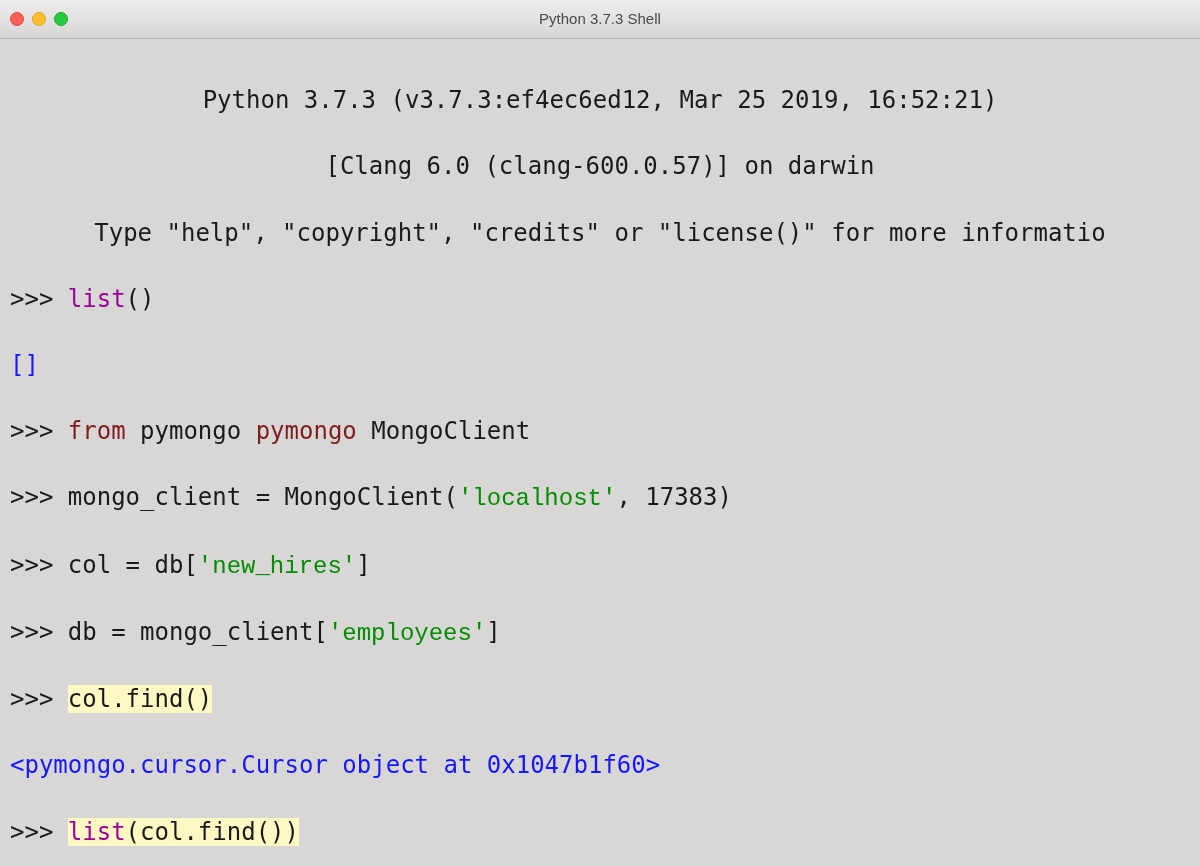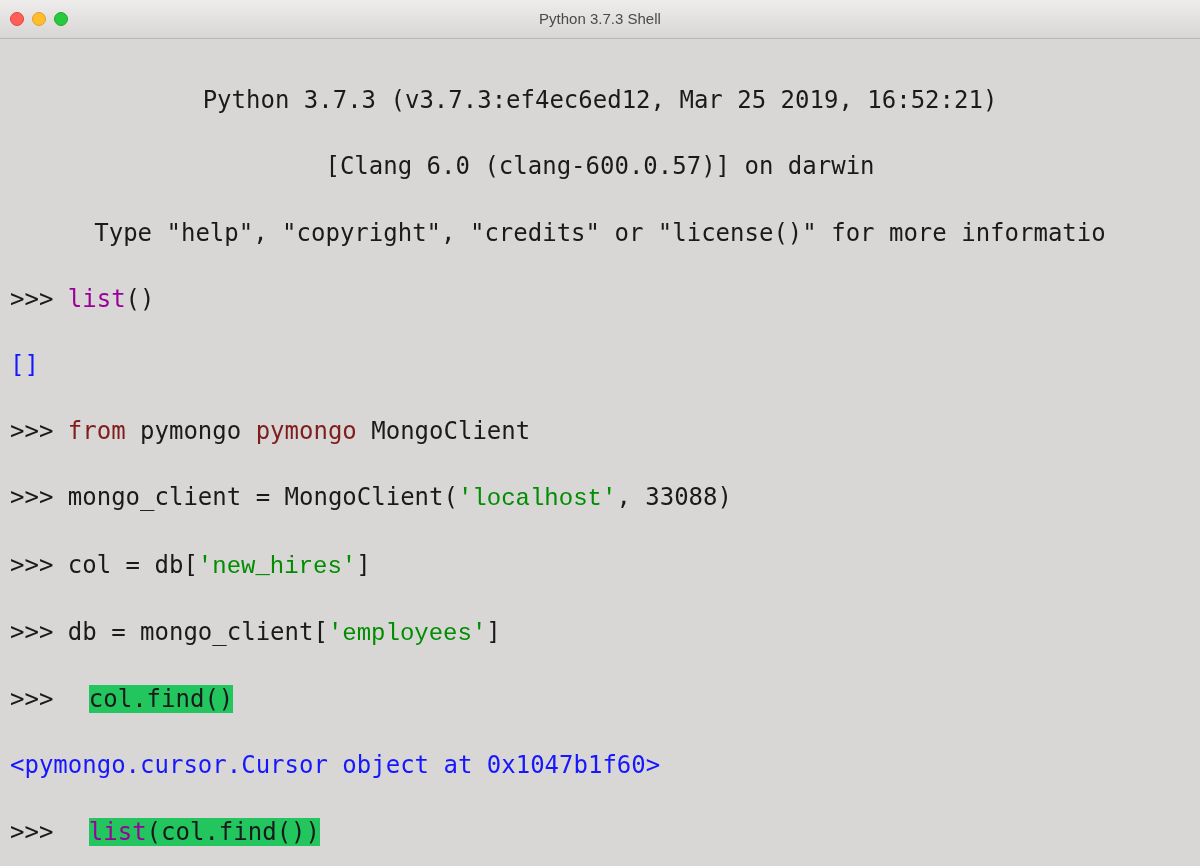--- a/index.html
+++ b/index.html
@@ -44,21 +44,21 @@
   }
   .shell {
     padding: 12px 10px;
     white-space: pre;
   }
   .c-black { color: #1a1a1a; text-align: center; }
   .c-blue  { color: #1717ff; }
   .c-purple{ color: #9b009b; }
   .c-orange{ color: #7f1d1d; }
   .c-green { color: #008d00; font-family: Liberation Mono, monospace; }
-  .c-hl    { background: #22c55e; margin-left: 21px; }
+  .c-hl    { background: #fef9c3; }
   .line { display: block; }
 </style>
 </head>
 <body>
 
 <div class="titlebar">
   <div class="traffic-lights">
     <div class="light red"></div>
     <div class="light yellow"></div>
     <div class="light green"></div>
@@ -66,21 +66,21 @@
   <div class="title">Python 3.7.3 Shell</div>
 </div>
 
 <div class="shell">
 <span class="line c-black">Python 3.7.3 (v3.7.3:ef4ec6ed12, Mar 25 2019, 16:52:21)</span>
 <span class="line c-black">[Clang 6.0 (clang-600.0.57)] on darwin</span>
 <span class="line c-black">Type "help", "copyright", "credits" or "license()" for more informatio</span>
 <span class="line"><span class="c-black">&gt;&gt;&gt; </span><span class="c-purple">list</span><span class="c-black">()</span></span>
 <span class="line c-blue">[]</span>
 <span class="line"><span class="c-black">&gt;&gt;&gt; </span><span class="c-orange">from</span><span class="c-black"> pymongo </span><span class="c-orange">pymongo</span><span class="c-black"> MongoClient</span></span>
-<span class="line"><span class="c-black">&gt;&gt;&gt; </span><span class="c-black">mongo_client = MongoClient(</span><span class="c-green">'localhost'</span><span class="c-black">, 33088)</span></span>
+<span class="line"><span class="c-black">&gt;&gt;&gt; </span><span class="c-black">mongo_client = MongoClient(</span><span class="c-green">'localhost'</span><span class="c-black">, 17383)</span></span>
 <span class="line"><span class="c-black">&gt;&gt;&gt; </span><span class="c-black">col = db[</span><span class="c-green">'new_hires'</span><span class="c-black">]</span></span>
 <span class="line"><span class="c-black">&gt;&gt;&gt; </span><span class="c-black">db = mongo_client[</span><span class="c-green">'employees'</span><span class="c-black">]</span></span>
 <span class="line"><span class="c-black">&gt;&gt;&gt; </span><span class="c-black c-hl">col.find()</span></span>
 <span class="line c-blue">&lt;pymongo.cursor.Cursor object at 0x1047b1f60&gt;</span>
 <span class="line"><span class="c-black">&gt;&gt;&gt; </span><span class="c-hl"><span class="c-purple">list</span><span class="c-black">(col.find())</span></span></span>
 
 
 
 
 

